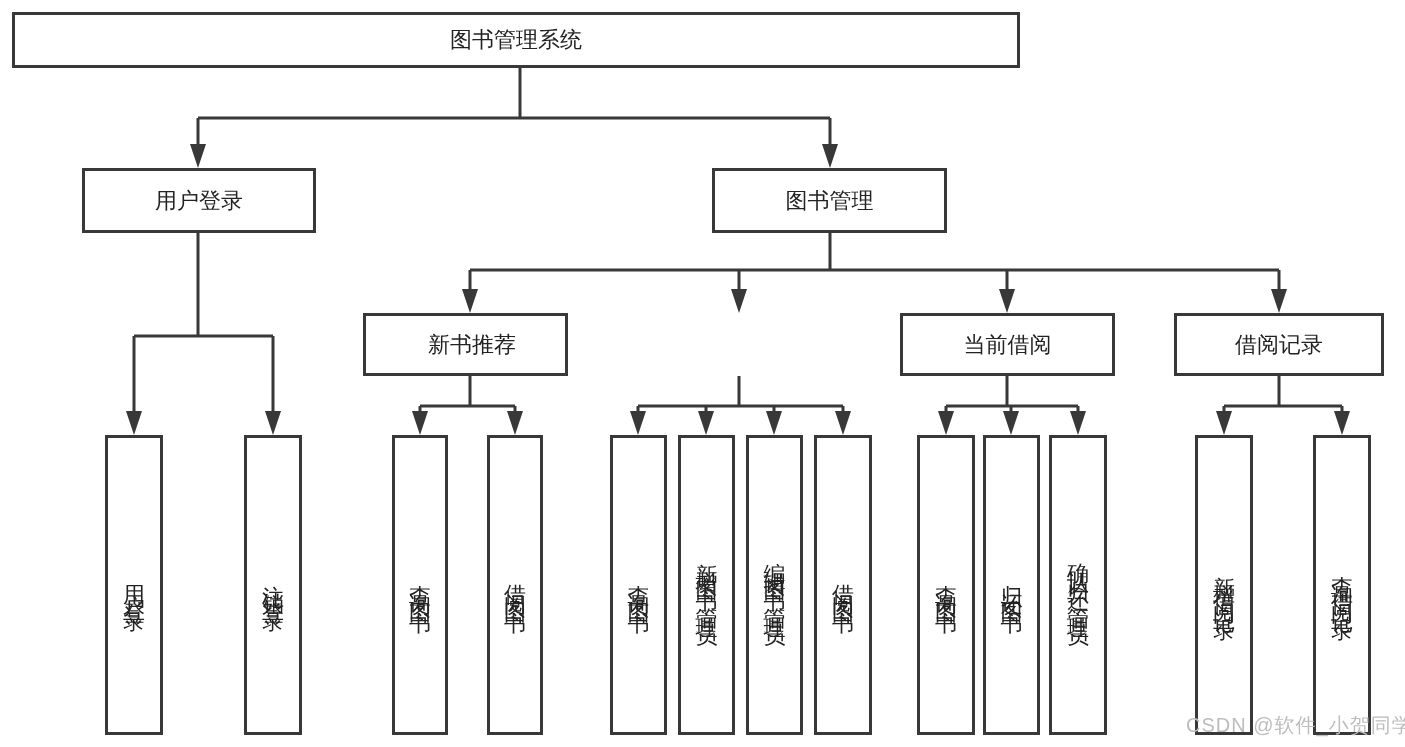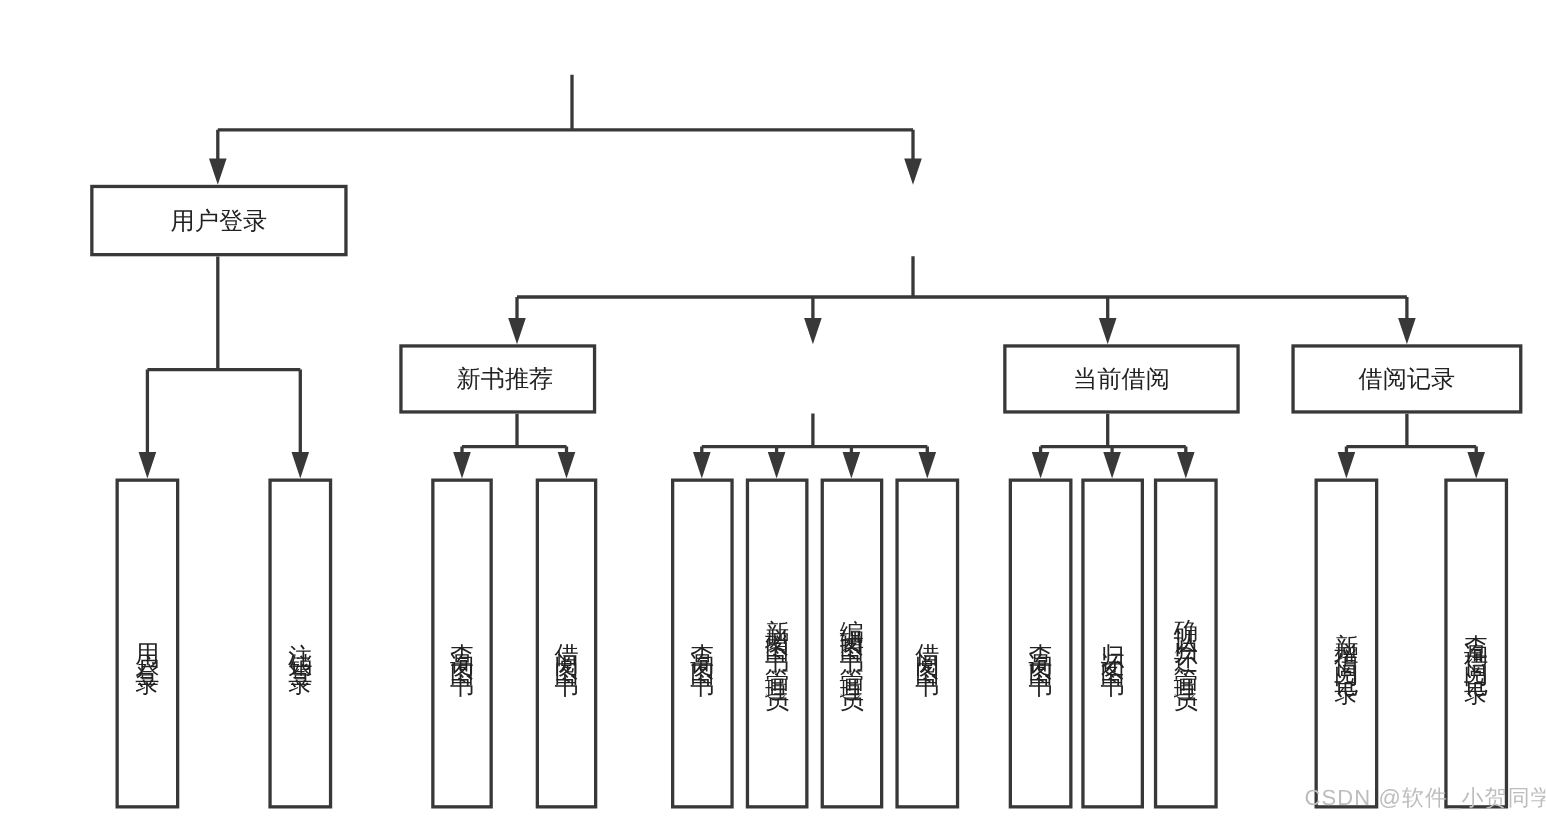--- a/index.html
+++ b/index.html
@@ -12,23 +12,23 @@
     position:absolute;box-sizing:border-box;background:#ffffff;
     border:3px solid #383838;color:#222222;font-size:22px;
     display:flex;align-items:center;justify-content:center;
     text-align:center;line-height:1;z-index:2;
   }
   .v{writing-mode:vertical-rl;letter-spacing:9px;}
   
   #b-root{left:12px;top:12px;width:1008px;height:56px;}
   #b-user-login{left:82px;top:168px;width:234px;height:65px;}
   #b-book-mgmt{left:712px;top:168px;width:235px;height:65px;}
-  #b-nbr{left:363px;top:313px;width:179px;height:63px;padding-left:13px;}
+  #b-nbr{left:363px;top:313px;width:205px;height:63px;padding-left:13px;}
   #b-bb{left:632px;top:313px;width:215px;height:63px;}
-  #b-cb{left:900px;top:313px;width:215px;height:63px;margin-left:12px;}
+  #b-cb{left:900px;top:313px;width:215px;height:63px;}
   #b-br{left:1174px;top:313px;width:210px;height:63px;}
   .leaf{top:435px;height:300px;}
   #l-user-login{left:105px;width:58px;}
   #l-logout{left:244px;width:58px;}
   #l-nbr-query{left:392px;width:56px;}
   #l-nbr-borrow{left:487px;width:56px;}
   #l-bb-query{left:610px;width:57px;}
   #l-bb-add{left:678px;width:57px;}
   #l-bb-edit{left:746px;width:57px;}
   #l-bb-borrow{left:814px;width:58px;}
@@ -73,22 +73,24 @@
       <polygon points="766,411 782,411 774,435"></polygon>
       <polygon points="835,411 851,411 843,435"></polygon>
       <polygon points="938,411 954,411 946,435"></polygon>
       <polygon points="1003,411 1019,411 1011,435"></polygon>
       <polygon points="1070,411 1086,411 1078,435"></polygon>
       <polygon points="1216,411 1232,411 1224,435"></polygon>
       <polygon points="1334,411 1350,411 1342,435"></polygon>
     </g>
   </svg>
 
+  <div class="box" id="b-root">图书管理系统</div>
 
   <div class="box" id="b-user-login">用户登录</div>
+  <div class="box" id="b-book-mgmt">图书管理</div>
 
   <div class="box" id="b-nbr">新书推荐</div>
   <div class="box" id="b-cb">当前借阅</div>
   <div class="box" id="b-br">借阅记录</div>
 
   <div class="box v leaf" id="l-user-login">用户登录</div>
   <div class="box v leaf" id="l-logout">注销登录</div>
   <div class="box v leaf" id="l-nbr-query">查询图书</div>
   <div class="box v leaf" id="l-nbr-borrow">借阅图书</div>
   <div class="box v leaf" id="l-bb-query">查询图书</div>

